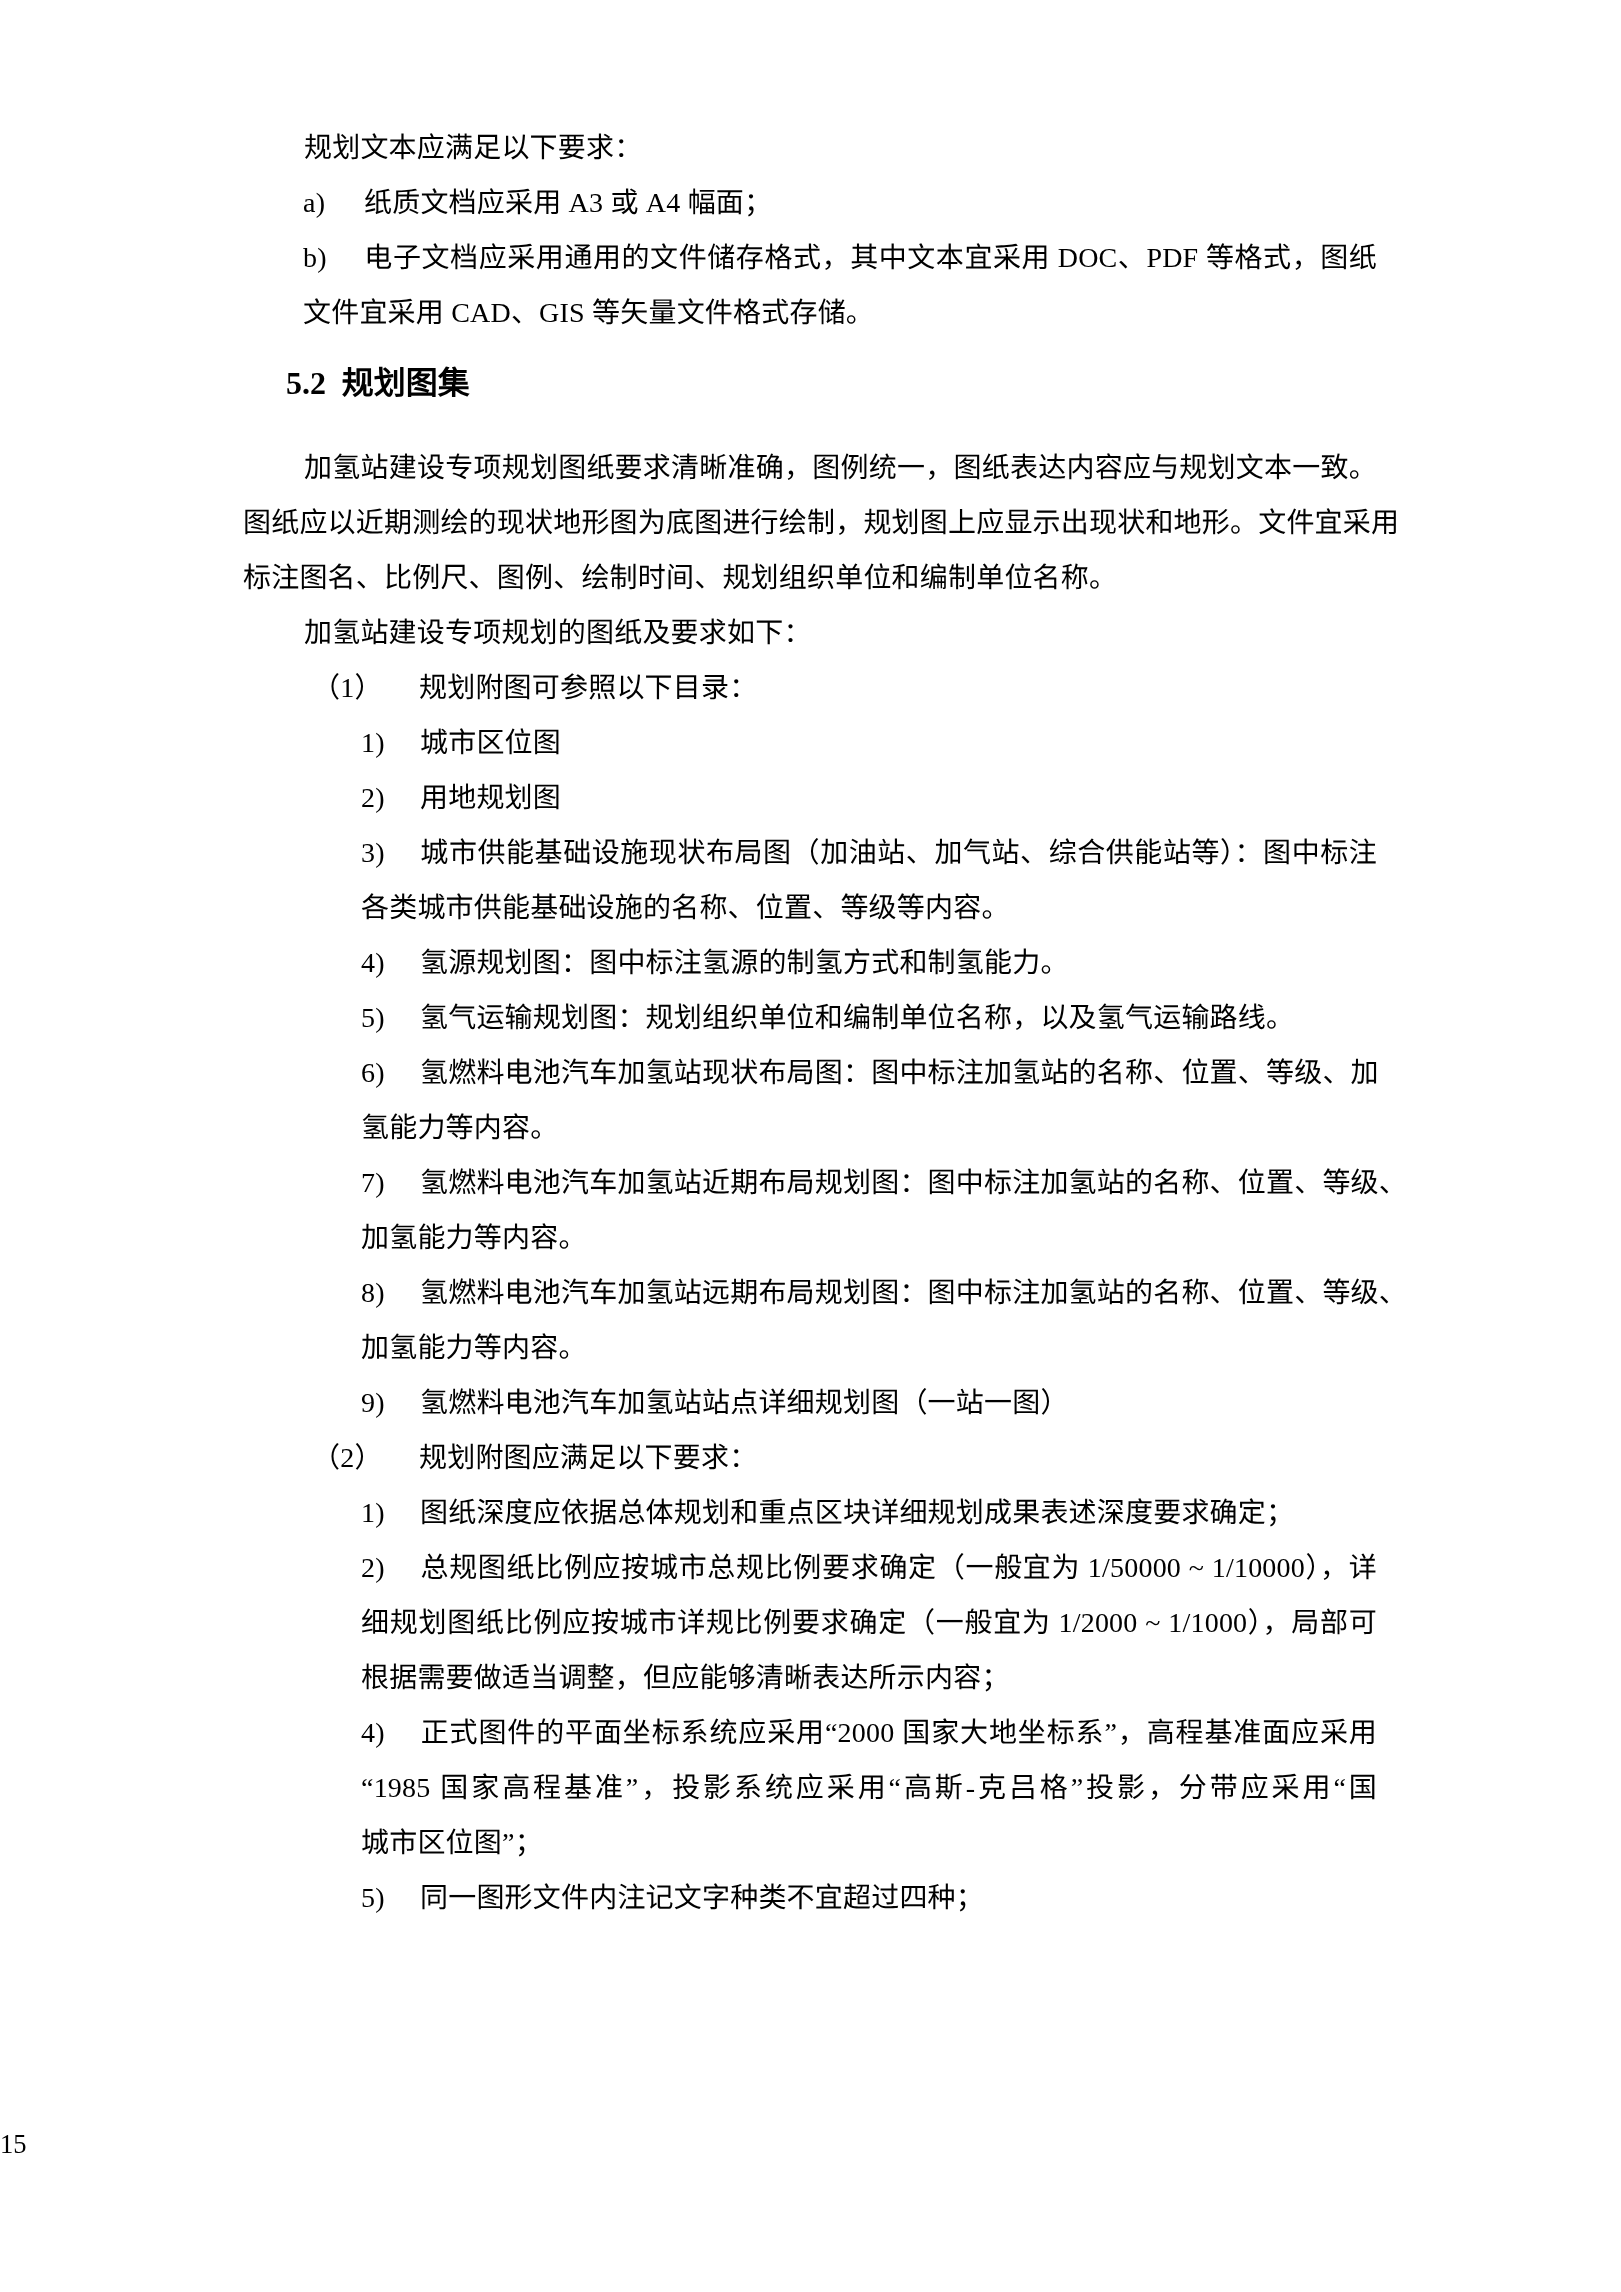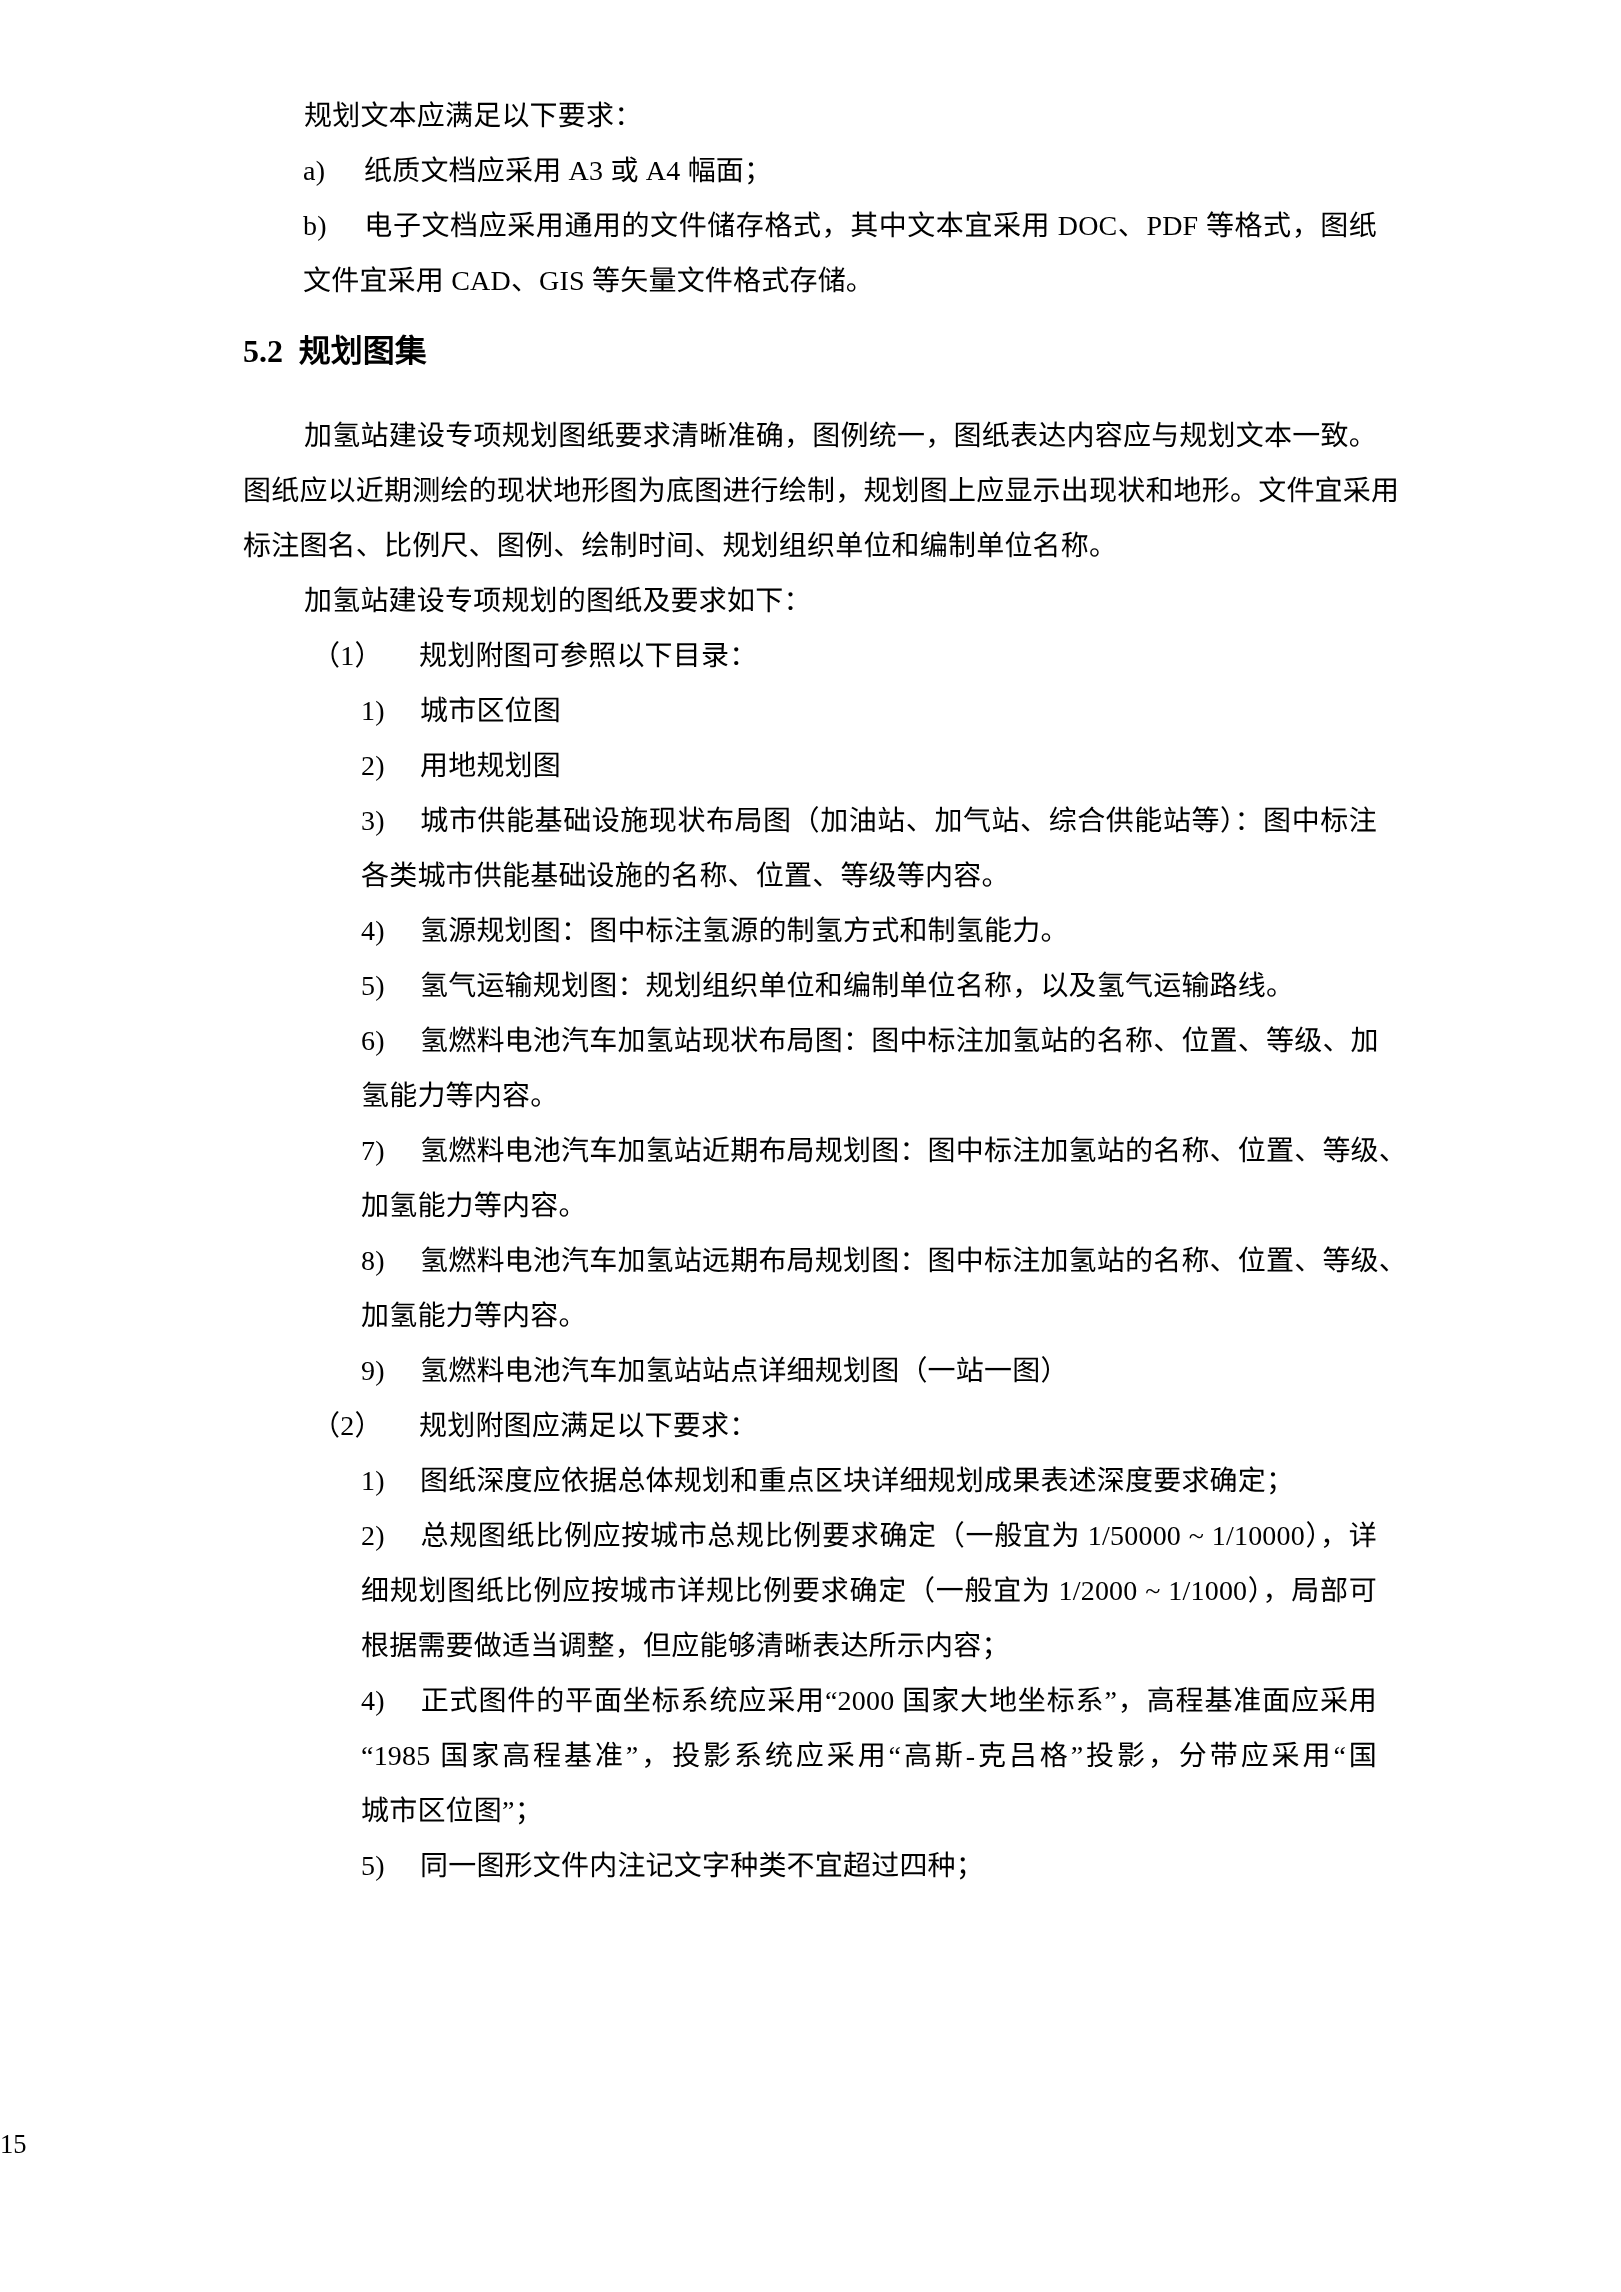--- a/index.html
+++ b/index.html
@@ -14,21 +14,21 @@
     background: #ffffff;
     color: #000000;
     font-family: "Liberation Serif", "DejaVu Serif", serif;
     overflow: hidden;
   }
   .content {
     position: absolute;
     left: 243px;
     top: 0;
     width: 1134px;
-    padding-top: 88px;
+    padding-top: 120px;
   }
   .ln {
     font-size: 28px;
     line-height: 55px;
     white-space: nowrap;
     letter-spacing: 0.2px;
   }
   
   .first { padding-left: 61px; }
   .flush { padding-left: 0; }
@@ -49,20 +49,21 @@
   .heading {
     margin: 13.7px 0 27.4px 0;
     font-size: 32px;
     line-height: 59px;
     font-weight: bold;
     white-space: nowrap;
   }
   .heading .h-num {
     font-family: "Liberation Serif", "DejaVu Serif", serif;
     margin-right: 15.7px;
+    margin-left: 43px;
   }
   .heading .h-title {
     font-family: "Liberation Sans", "DejaVu Sans", sans-serif;
   }
   .page-number {
     position: absolute;
     left: 0;
     top: 2125px;
     width: 100%;
     text-align: left;

